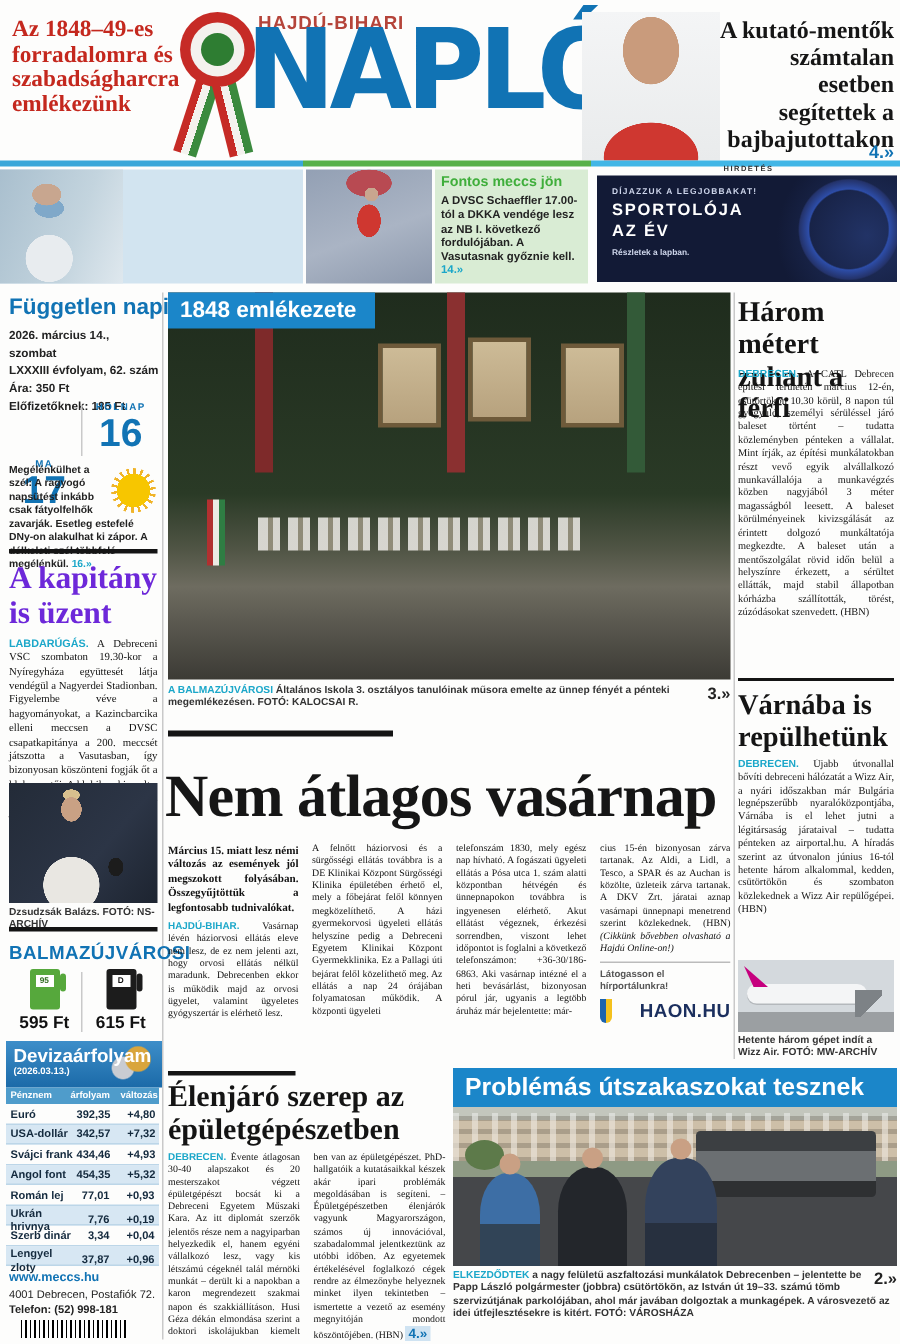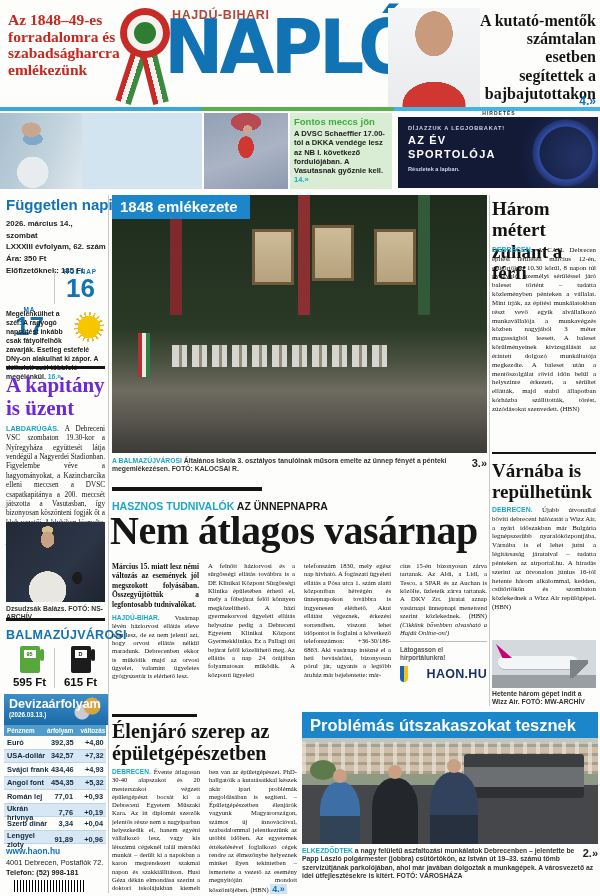--- a/index.html
+++ b/index.html
@@ -207,22 +207,22 @@
   <div class="abs tphoto1"></div>
   <div class="abs tphoto2"></div>
   <div class="abs tbox tbg2"></div>
   <div class="abs ttext2">
     <div class="ttitle2">Fontos meccs jön</div>
     <div class="tbody"><span>A DVSC Schaeffler 17.00-tól a DKKA vendége lesz az NB I. következő fordulójában. A Vasutasnak győznie kell. </span><span class="pageref">14.»</span></div>
   </div>
   <div class="abs hirdetes">HIRDETÉS</div>
   <div class="abs adban">
     <div class="adline1">DÍJAZZUK A LEGJOBBAKAT!</div>
+    <div class="adline-big">SPORTOLÓJA</div>
     <div class="adline-big">AZ ÉV</div>
-    <div class="adline-big">SPORTOLÓJA</div>
     <div class="adline5">Részletek a lapban.</div>
   </div>
 
   <div class="abs vline" style="left:108px;top:195px;height:698px;"></div>
   <div class="abs vline" style="left:489px;top:195px;height:511px;"></div>
 
   <div class="abs fntitle">Független napilap</div>
   <div class="abs meta">
     <div>2026. március 14., szombat</div>
     <div>LXXXIII évfolyam, 62. szám</div>
@@ -306,26 +306,26 @@
         <span>7,76</span>
         <span>+0,19</span>
       </div>
     <div class="crow">
         <span>Szerb dinár</span>
         <span>3,34</span>
         <span>+0,04</span>
       </div>
     <div class="crow">
         <span>Lengyel zloty</span>
-        <span>91,89</span>
+        <span>37,87</span>
         <span>+0,96</span>
       </div>
   </div>
   <div class="abs contact">
-    <div class="weburl">www.haon.hu</div>
+    <div class="weburl">www.meccs.hu</div>
     <div>4001 Debrecen, Postafiók 72.</div>
     <div class="b">Telefon: (52) 998-181</div>
   </div>
   <div class="abs barcode"></div>
 
   <div class="abs mainphoto">
     <div class="drape" style="left:58px;background:#7e2a2a;"></div>
     <div class="drape" style="left:186px;background:#8a3030;"></div>
     <div class="drape" style="left:306px;background:#335a38;"></div>
     <div class="portrait" style="left:140px;"></div>
@@ -333,23 +333,20 @@
     <div class="portrait" style="left:262px;"></div>
     <div class="flagtri"></div>
     <div class="kidsrow"></div>
   </div>
   <div class="abs photobanner">1848 emlékezete</div>
   <div class="abs maincap cap">
     <span class="bigpage" style="float:right;color:#222;">3.»</span>
     <span class="leadin">A BALMAZÚJVÁROSI</span><span> Általános Iskola 3. osztályos tanulóinak műsora emelte az ünnep fényét a pénteki megemlékezésen. FOTÓ: KALOCSAI R.</span>
   </div>
   <div class="abs blackbar" style="left:112px;top:487px;width:150px;height:4px;"></div>
-  <div class="abs kicker">
-    <span class="kb">HASZNOS TUDNIVALÓK</span><span> AZ ÜNNEPNAPRA</span>
-  </div>
   <div class="abs mainhead serif">Nem átlagos vasárnap</div>
   <div class="abs cols">
     <div class="col">
       <div class="lead">Március 15. miatt lesz némi változás az események jól megszokott folyásában. Összegyűjtöttük a legfontosabb tudnivalókat.</div>
       <span class="leadin">HAJDÚ-BIHAR.</span><span> Vasárnap lévén háziorvosi ellátás eleve nem lesz, de ez nem jelenti azt, hogy orvosi ellátás nélkül maradunk. Debrecenben ekkor is működik majd az orvosi ügyelet, valamint ügyeletes gyógyszertár is elérhető lesz.</span>
     </div>
     <div class="col">A felnőtt háziorvosi és a sürgősségi ellátás továbbra is a DE Klinikai Központ Sürgősségi Klinika épületében érhető el, mely a főbejárat felől könnyen megközelíthető. A házi gyermekorvosi ügyeleti ellátás helyszíne pedig a Debreceni Egyetem Klinikai Központ Gyermekklinika. Ez a Pallagi úti bejárat felől közelíthető meg. Az ellátás a nap 24 órájában folyamatosan működik. A központi ügyeleti</div>
     <div class="col">telefonszám 1830, mely egész nap hívható. A fogászati ügyeleti ellátás a Pósa utca 1. szám alatti központban hétvégén és ünnepnapokon továbbra is ingyenesen elérhető. Akut ellátást végeznek, érkezési sorrendben, viszont lehet időpontot is foglalni a következő telefonszámon: +36-30/186-6863. Aki vasárnap intézné el a heti bevásárlást, bizonyosan pórul jár, ugyanis a legtöbb áruház már bejelentette: már-</div>
     <div class="col">
       <span>cius 15-én bizonyosan zárva tartanak. Az Aldi, a Lidl, a Tesco, a SPAR és az Auchan is közölte, üzleteik zárva tartanak. A DKV Zrt. járatai aznap vasárnapi ünnepnapi menetrend szerint közlekednek. (HBN) </span><span class="italic">(Cikkünk bővebben olvasható a Hajdú Online-on!)</span>

